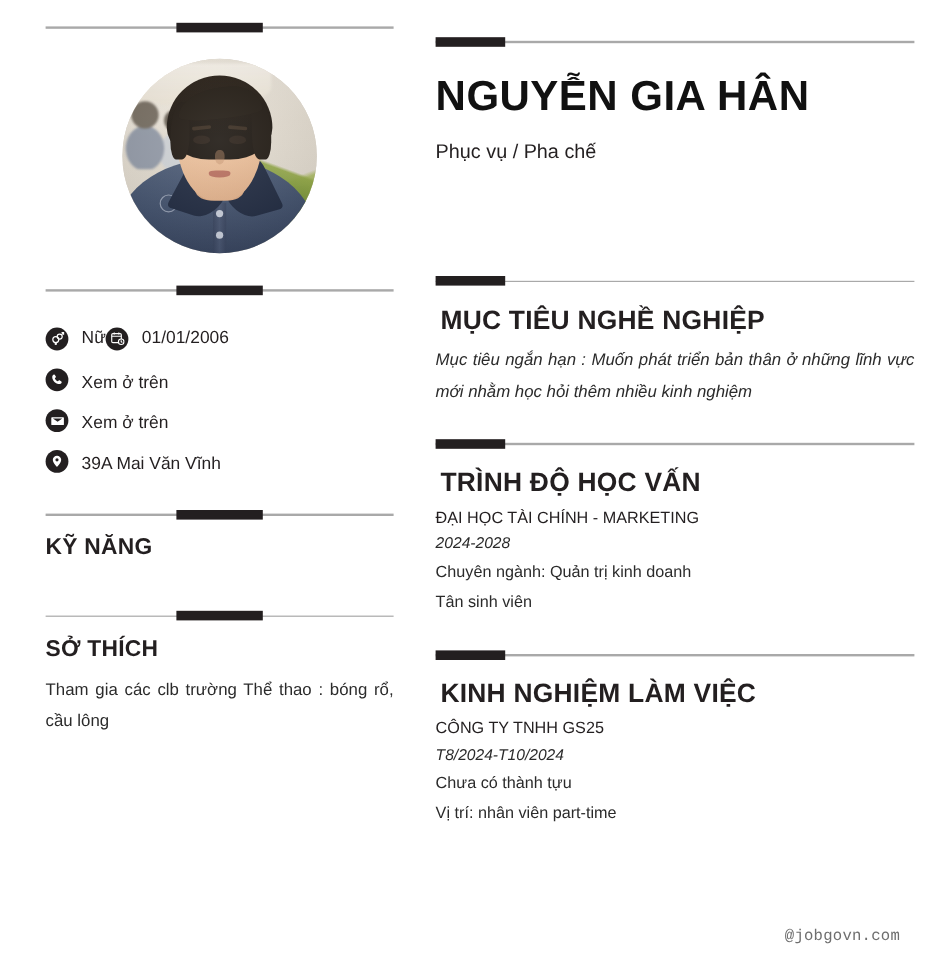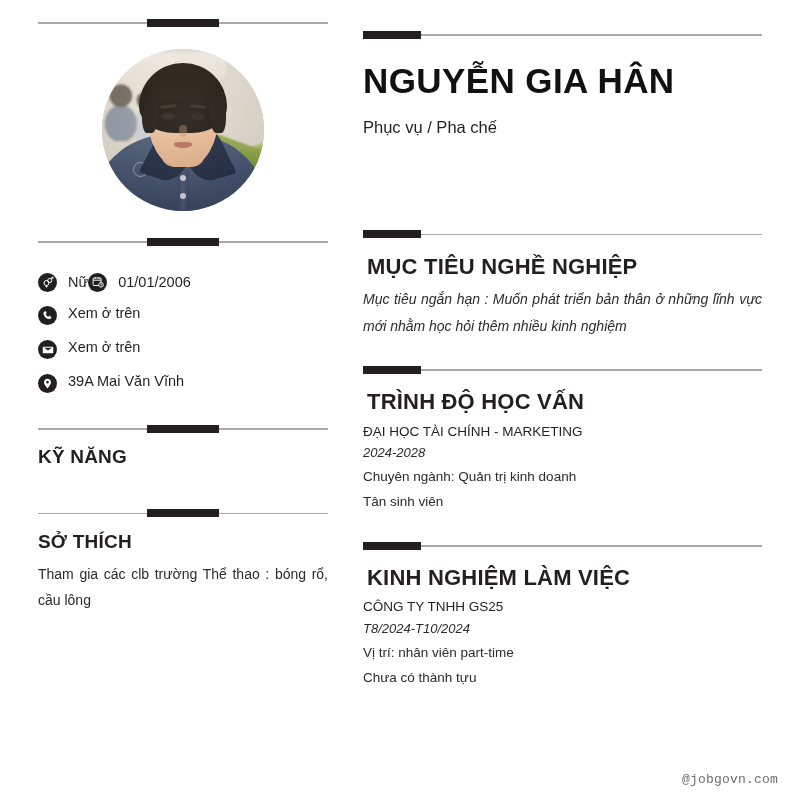--- a/index.html
+++ b/index.html
@@ -245,21 +245,21 @@
     position: absolute; inset: 0;
     background: radial-gradient(ellipse 78% 72% at 50% 42%, rgba(255,255,255,.10) 0%, rgba(0,0,0,.07) 80%);
   }
 
   
   .contact {
     padding: 26px 0 0 0;
   }
   .contact-row {
     display: flex;
-    align-items: flex-start;
+    align-items: flex-end;
     margin-bottom: 14px;
     height: 20px;
   }
   .contact-row:last-child { margin-bottom: 0; }
   .ci {
     width: 19px; height: 19px;
     flex: 0 0 19px;
     border-radius: 50%;
     background: #231f20;
     display: inline-flex;
@@ -331,21 +331,21 @@
     font-size: 16.5px;
     color: #231f20;
     margin-top: 18px;
     line-height: 1.2;
   }
   .header-gap { height: 92px; }
 
   
   .watermark {
     position: absolute;
-    right: 12px;
+    right: 40px;
     bottom: 14px;
     font-family: "Liberation Mono", "DejaVu Sans Mono", monospace;
     font-size: 13px;
     color: #6e6e6e;
     letter-spacing: .2px;
   }
 </style>
 </head>
 <body>
 
@@ -513,21 +513,21 @@
     <div style="height:26px"></div>
 
     <div class="divider start">
       <div class="rule"></div>
       <div class="block"></div>
     </div>
     <div class="sec">
       <div class="sec-head">KINH NGHIỆM LÀM VIỆC</div>
       <div class="entry-title">CÔNG TY TNHH GS25</div>
       <div class="entry-date">T8/2024-T10/2024</div>
+      <div class="entry-line">Chưa có thành tựu</div>
       <div class="entry-line">Vị trí: nhân viên part-time</div>
-      <div class="entry-line">Chưa có thành tựu</div>
     </div>
 
   </div>
 
   <div class="watermark">@jobgovn.com</div>
 
 </div>
 
 </body></html>

